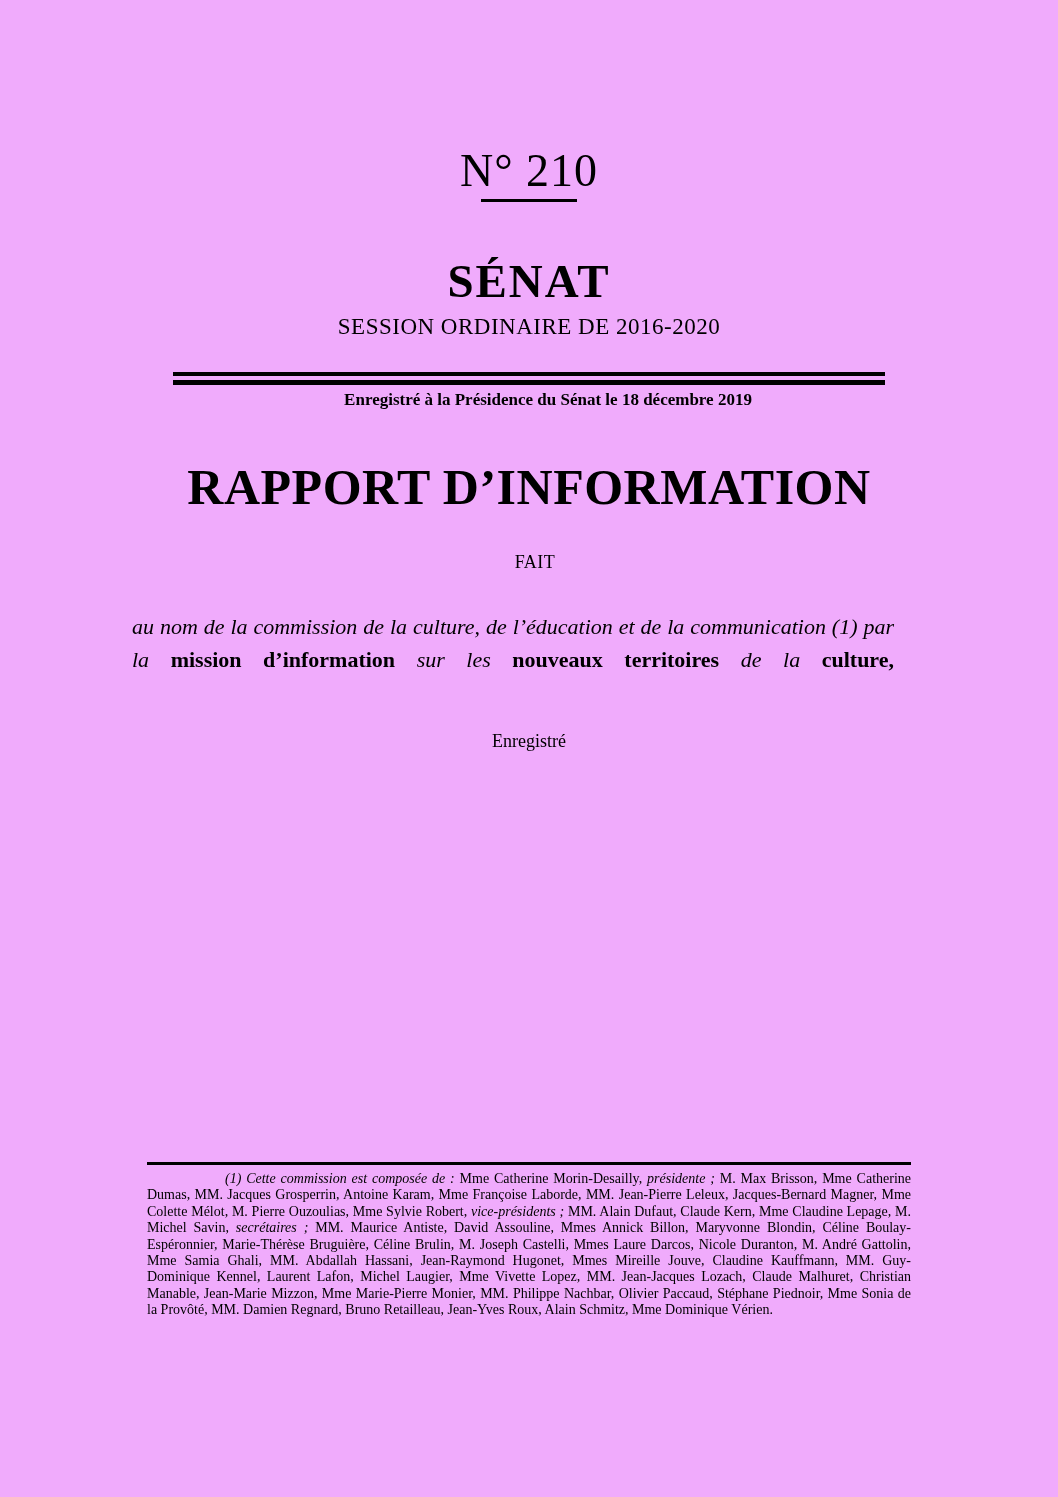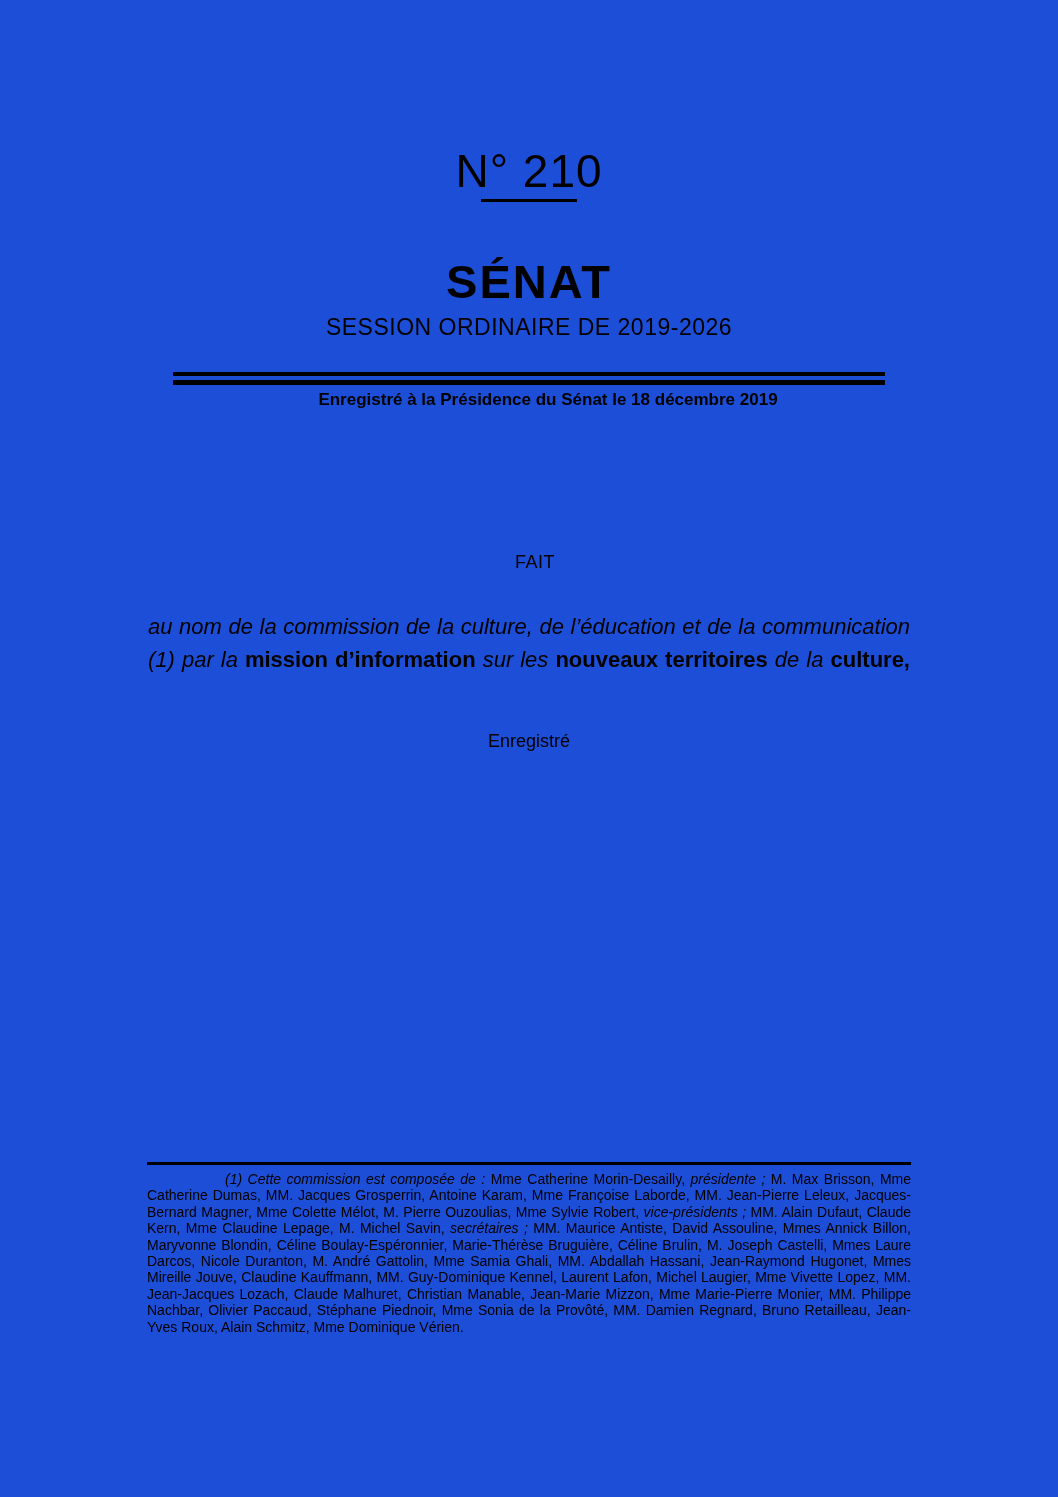--- a/index.html
+++ b/index.html
@@ -4,23 +4,23 @@
 <style>
   html, body {
     margin: 0;
     padding: 0;
     background: #ffffff;
   }
   .page {
     position: relative;
     width: 1058px;
     height: 1497px;
-    background: #1d4ed8;
+    background: #f0abfc;
     color: #000000;
-    font-family: Liberation Sans, sans-serif;
+    font-family: Liberation Serif, serif;
     overflow: hidden;
   }
   .abs { position: absolute; left: 0; width: 100%; }
   .center { text-align: center; }
 
   .doc-number {
     top: 146px;
     font-size: 46px;
     line-height: 1.1;
     letter-spacing: 1px;
@@ -77,21 +77,21 @@
   }
   .fait {
     top: 552px;
     font-size: 18px;
     letter-spacing: 0.5px;
     margin-left: 6px;
   }
   .commission {
     position: absolute;
     top: 588px;
-    left: 148px;
+    left: 132px;
     width: 762px;
     font-size: 22px;
     line-height: 33px;
     text-align: justify;
     text-align-last: justify;
   }
   .commission .it { font-style: italic; }
   .commission .bd { font-weight: bold; font-style: normal; }
   .by-line {
     top: 671px;
@@ -119,29 +119,30 @@
 </head>
 <body>
 
 <div class="page">
 
   <div class="abs center doc-number">N° 210</div>
   <div class="doc-number-underline"></div>
 
   <div class="abs center institution">SÉNAT</div>
 
-  <div class="abs center session">SESSION ORDINAIRE DE 2019-2026</div>
+  <div class="abs center session">SESSION ORDINAIRE DE 2016-2020</div>
 
   <div class="double-rule">
     <div class="rule-thin"></div>
     <div class="rule-thick"></div>
   </div>
 
   <div class="abs center registration">Enregistré à la Présidence du Sénat le 18 décembre 2019</div>
 
+  <div class="abs center report-title">RAPPORT D’INFORMATION</div>
 
   <div class="abs center fait">FAIT</div>
 
   <p class="commission">
     <span class="it">au nom de la commission de la culture, de l’éducation et de la communication (1) par la </span><span class="bd">mission d’information </span><span class="it">sur les </span><span class="bd">nouveaux territoires </span><span class="it">de la </span><span class="bd">culture,</span>
   </p>
 
 
   <div class="abs center role-line">Enregistré</div>
 

